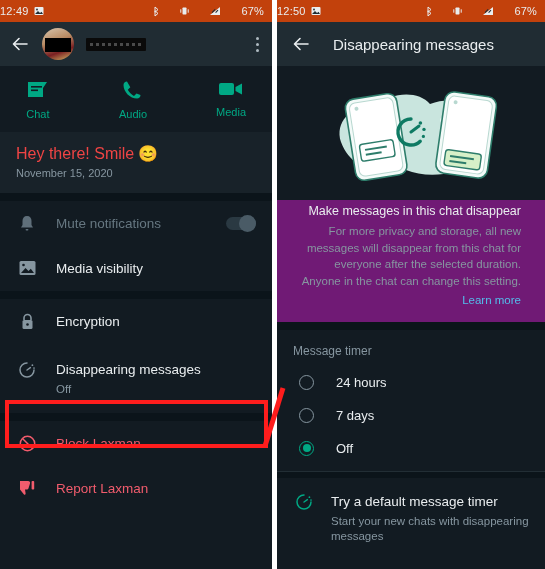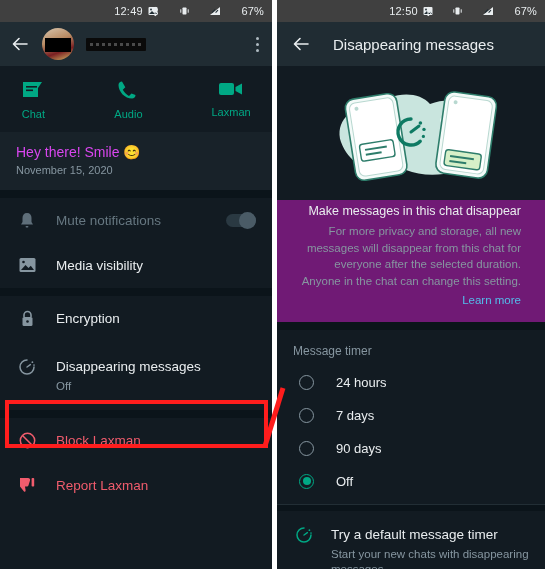--- a/index.html
+++ b/index.html
@@ -10,22 +10,22 @@
     overflow: hidden;
   }
   .screens { display: flex; width: 545px; height: 569px; }
   .panel { position: relative; overflow: hidden; }
   .panel-left  { width: 272px; height: 569px; background: #121b22; }
   .divider { width: 5px; height: 569px; background: #ffffff; }
   .panel-right { width: 268px; height: 569px; background: #121b22; }
 
   
   .statusbar {
-    height: 22px; background: #404040;
-    display: flex; align-items: center; justify-content: center;
+    height: 22px; background: #c2410c;
+    display: flex; align-items: center; justify-content: flex-start;
     position: relative; color: #e9edef; font-size: 11px; letter-spacing: .2px;
   }
   .sb-center { display: flex; align-items: center; gap: 5px; }
   .sb-right {
     position: absolute; right: 8px; top: 0; height: 22px;
     display: flex; align-items: center; gap: 20px; font-size: 11px;
   }
   .sb-icon { display: inline-flex; align-items: center; }
 
   
@@ -59,21 +59,21 @@
   
   .actions {
     background: #121b22; display: flex; justify-content: center;
     gap: 69px; padding: 14px 0 12px;
   }
   .action { display: flex; flex-direction: column; align-items: center; gap: 6px; }
   .action span { color: #00a884; font-size: 11px; }
 
   
   .about { background: #182229; padding: 12px 16px 14px; }
-  .about-title { color: #d946ef; font-size: 14px; display: flex; align-items: center; gap: 5px; }
+  .about-title { color: #ef4444; font-size: 16px; display: flex; align-items: center; gap: 5px; }
   .about-date { color: #8696a0; font-size: 11px; margin-top: 4px; }
 
   .gap { height: 8px; background: #0b141a; }
   .group { background: #121b22; }
 
   
   .row { display: flex; align-items: flex-start; padding: 13px 16px; gap: 18px; }
   .row-ico { width: 22px; flex: none; display: flex; justify-content: center; padding-top: 1px; }
   .row-body { flex: 1; min-width: 0; }
   .row-title { color: #e9edef; font-size: 13.5px; line-height: 1.25; }
@@ -193,21 +193,21 @@
         </span>
         <span>Audio</span>
       </div>
       <div class="action">
         <span>
           <svg width="26" height="18" viewBox="0 0 26 18">
               <rect x="1" y="3" width="15" height="12" rx="2" fill="#00a884"></rect>
               <path d="M17.5 7 L24 3.5 V14.5 L17.5 11 Z" fill="#00a884"></path>
             </svg>
         </span>
-        <span>Laxman</span>
+        <span>Media</span>
       </div>
     </div>
 
     <div class="about">
       <div class="about-title">Hey there! Smile 😊</div>
       <div class="about-date">November 15, 2020</div>
     </div>
 
     <div class="gap"></div>
 
@@ -394,24 +394,20 @@
 
       <div class="radio-row">
         <span class="radio"></span>
         <span class="radio-label">24 hours</span>
       </div>
       <div class="radio-row">
         <span class="radio"></span>
         <span class="radio-label">7 days</span>
       </div>
       <div class="radio-row">
-        <span class="radio"></span>
-        <span class="radio-label">90 days</span>
-      </div>
-      <div class="radio-row">
         <span class="radio on"></span>
         <span class="radio-label">Off</span>
       </div>
       <div class="hline"></div>
     </div>
 
     <div class="gap" style="height:6px"></div>
 
     <div class="group" style="height:110px">
       <div class="row" style="padding-top:14px;gap:16px;">

